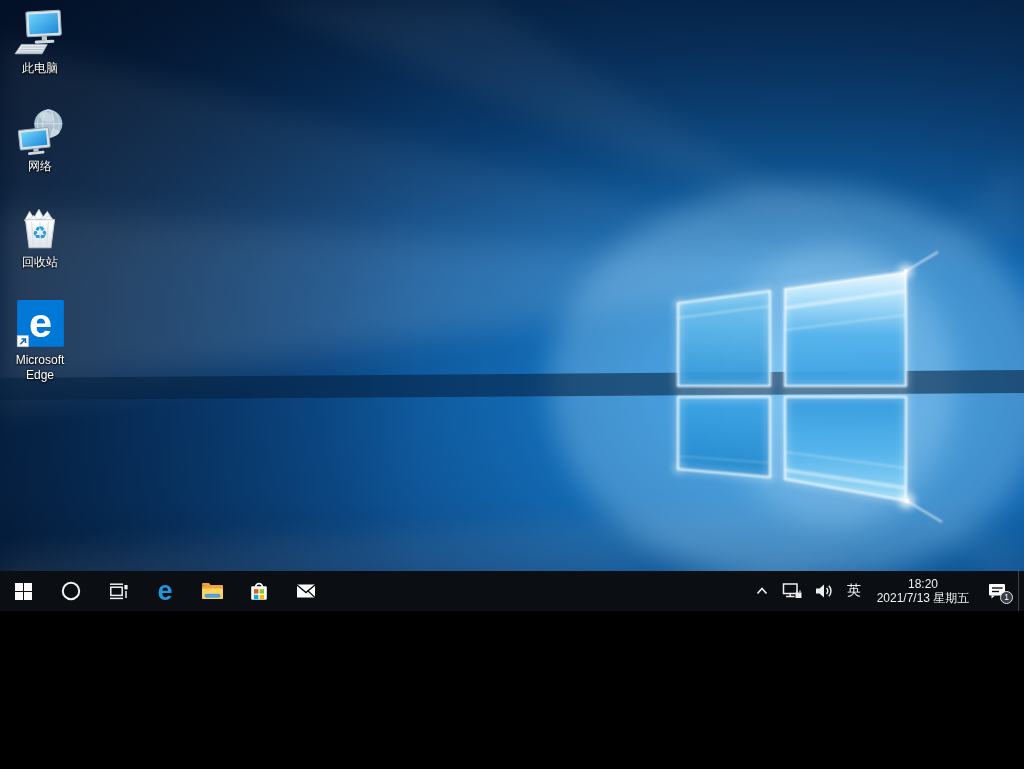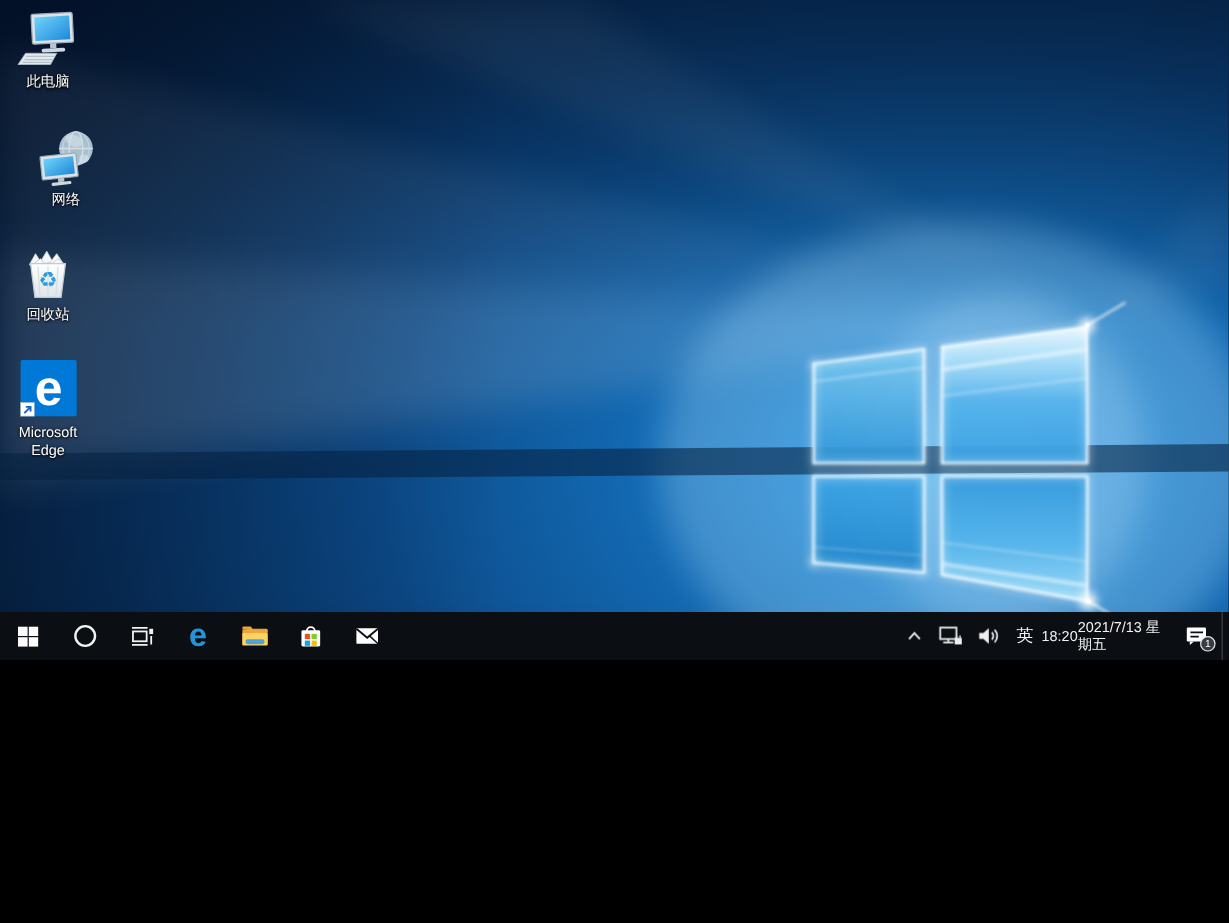--- a/index.html
+++ b/index.html
@@ -1,40 +1,40 @@
 <!DOCTYPE html>
 <html><head>
 <meta charset="utf-8">
 <style>
   * { margin:0; padding:0; box-sizing:border-box; }
   html,body { width:1024px; height:769px; overflow:hidden; background:#000;
               font-family:"Liberation Sans", sans-serif; }
 
   
-  .desktop { position:relative; width:1024px; height:510px; overflow:hidden; background:#051d3c; }
+  .desktop { position:relative; width:1024px; height:571px; overflow:hidden; background:#051d3c; }
   .wallpaper { position:absolute; inset:0; display:block; }
 
   
   .icon-cell { position:absolute; width:78px; display:flex; flex-direction:column;
                align-items:center; cursor:default; }
   .icon-cell .art { width:54px; height:54px; }
   .icon-label { margin-top:1px; max-width:76px; text-align:center; color:#fff;
                 font-size:12px; line-height:15px;
                 text-shadow:0 1px 2px rgba(0,0,0,.95), 0 0 3px rgba(0,0,0,.8); }
 
   
   .taskbar { position:relative; width:1024px; height:40px; background:#0b0e13;
              display:flex; align-items:stretch; }
   .tb-left { display:flex; }
   .tb-btn { width:47px; display:flex; align-items:center; justify-content:center; }
   .tb-spacer { flex:1; }
   .tb-tray { display:flex; align-items:stretch; }
   .tray-btn { display:flex; align-items:center; justify-content:center; padding:0 5px; }
   .ime { color:#f2f2f2; font-size:14px; padding:0 7px; display:flex; align-items:center; }
-  .clock { width:110px; display:flex; flex-direction:row; justify-content:center;
+  .clock { width:110px; display:flex; flex-direction:column; justify-content:center;
            align-items:center; color:#f2f2f2; font-size:12px; line-height:14px; }
   .ac-wrap { position:relative; display:flex; align-items:center; justify-content:center;
              width:40px; }
   .ac-badge { position:absolute; right:5px; bottom:7px; width:13px; height:13px;
               background:#383d45; border:1px solid #e8e8e8; border-radius:50%;
               color:#fff; font-size:8.5px; line-height:11px; text-align:center; }
   .show-desktop { width:6px; border-left:1px solid rgba(255,255,255,.22); }
 </style>
 </head>
 <body>
@@ -179,21 +179,21 @@
       <polygon points="8,37 33,37 28,46 2,46" fill="#e3e9ee" stroke="#a8b6c0" stroke-width="0.8"></polygon>
       <g stroke="#b4c1ca" stroke-width="1">
         <line x1="8.5" y1="39.5" x2="31" y2="39.5"></line>
         <line x1="7" y1="42" x2="29.5" y2="42"></line>
         <line x1="5.5" y1="44.3" x2="28" y2="44.3"></line>
       </g>
     </svg>
     <div class="icon-label">此电脑</div>
   </div>
 
-  <div class="icon-cell" style="left:16px; top:104px;">
+  <div class="icon-cell" style="left:1px; top:104px;">
     <svg class="art" viewBox="0 0 52 52">
       <circle cx="34" cy="19" r="13.5" fill="#a9c0ce"></circle>
       <g fill="#c6d6e0">
         <path d="M26,9 q6,-3 11,1 q3,3 1,7 q-5,2 -9,-1 q-4,-3 -3,-7z"></path>
         <path d="M38,24 q5,-1 7,3 q-2,4 -7,4 q-3,-3 0,-7z"></path>
       </g>
       <g fill="none" stroke="#d6e2ea" stroke-width="1.1" opacity="0.9">
         <ellipse cx="34" cy="19" rx="5.5" ry="13.5"></ellipse>
         <ellipse cx="34" cy="19" rx="10.5" ry="13.5" opacity="0.55"></ellipse>
         <line x1="20.5" y1="19" x2="47.5" y2="19"></line>

